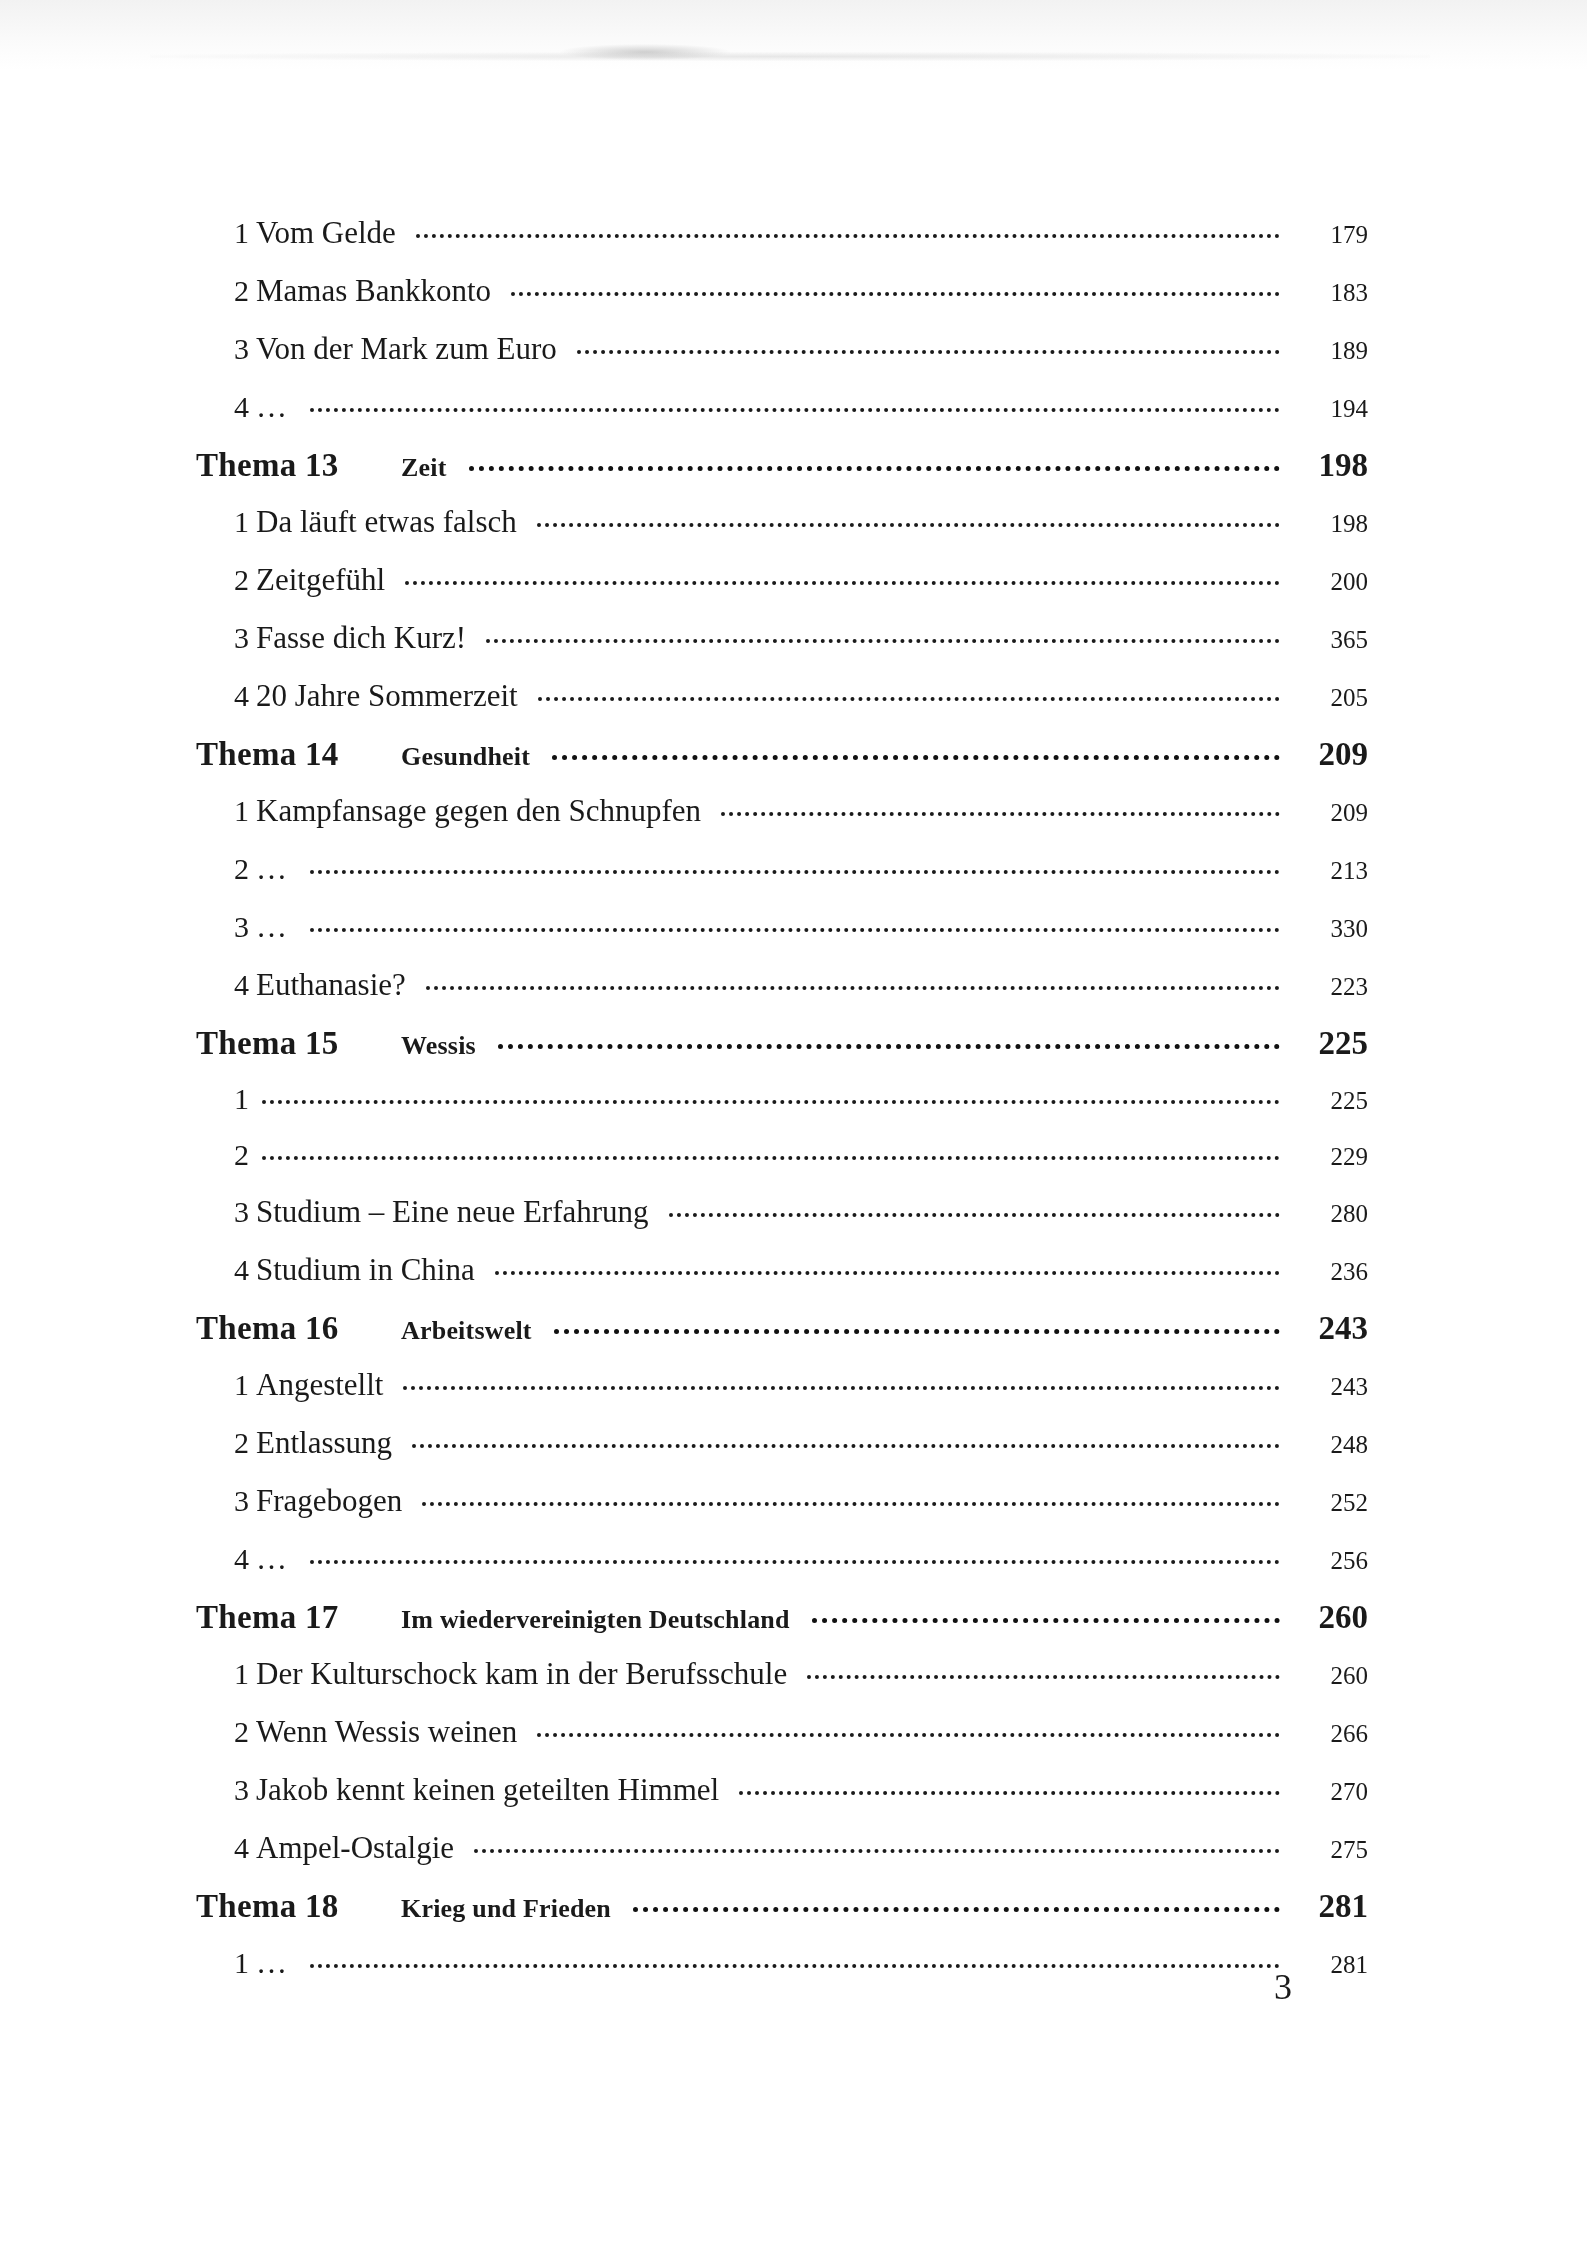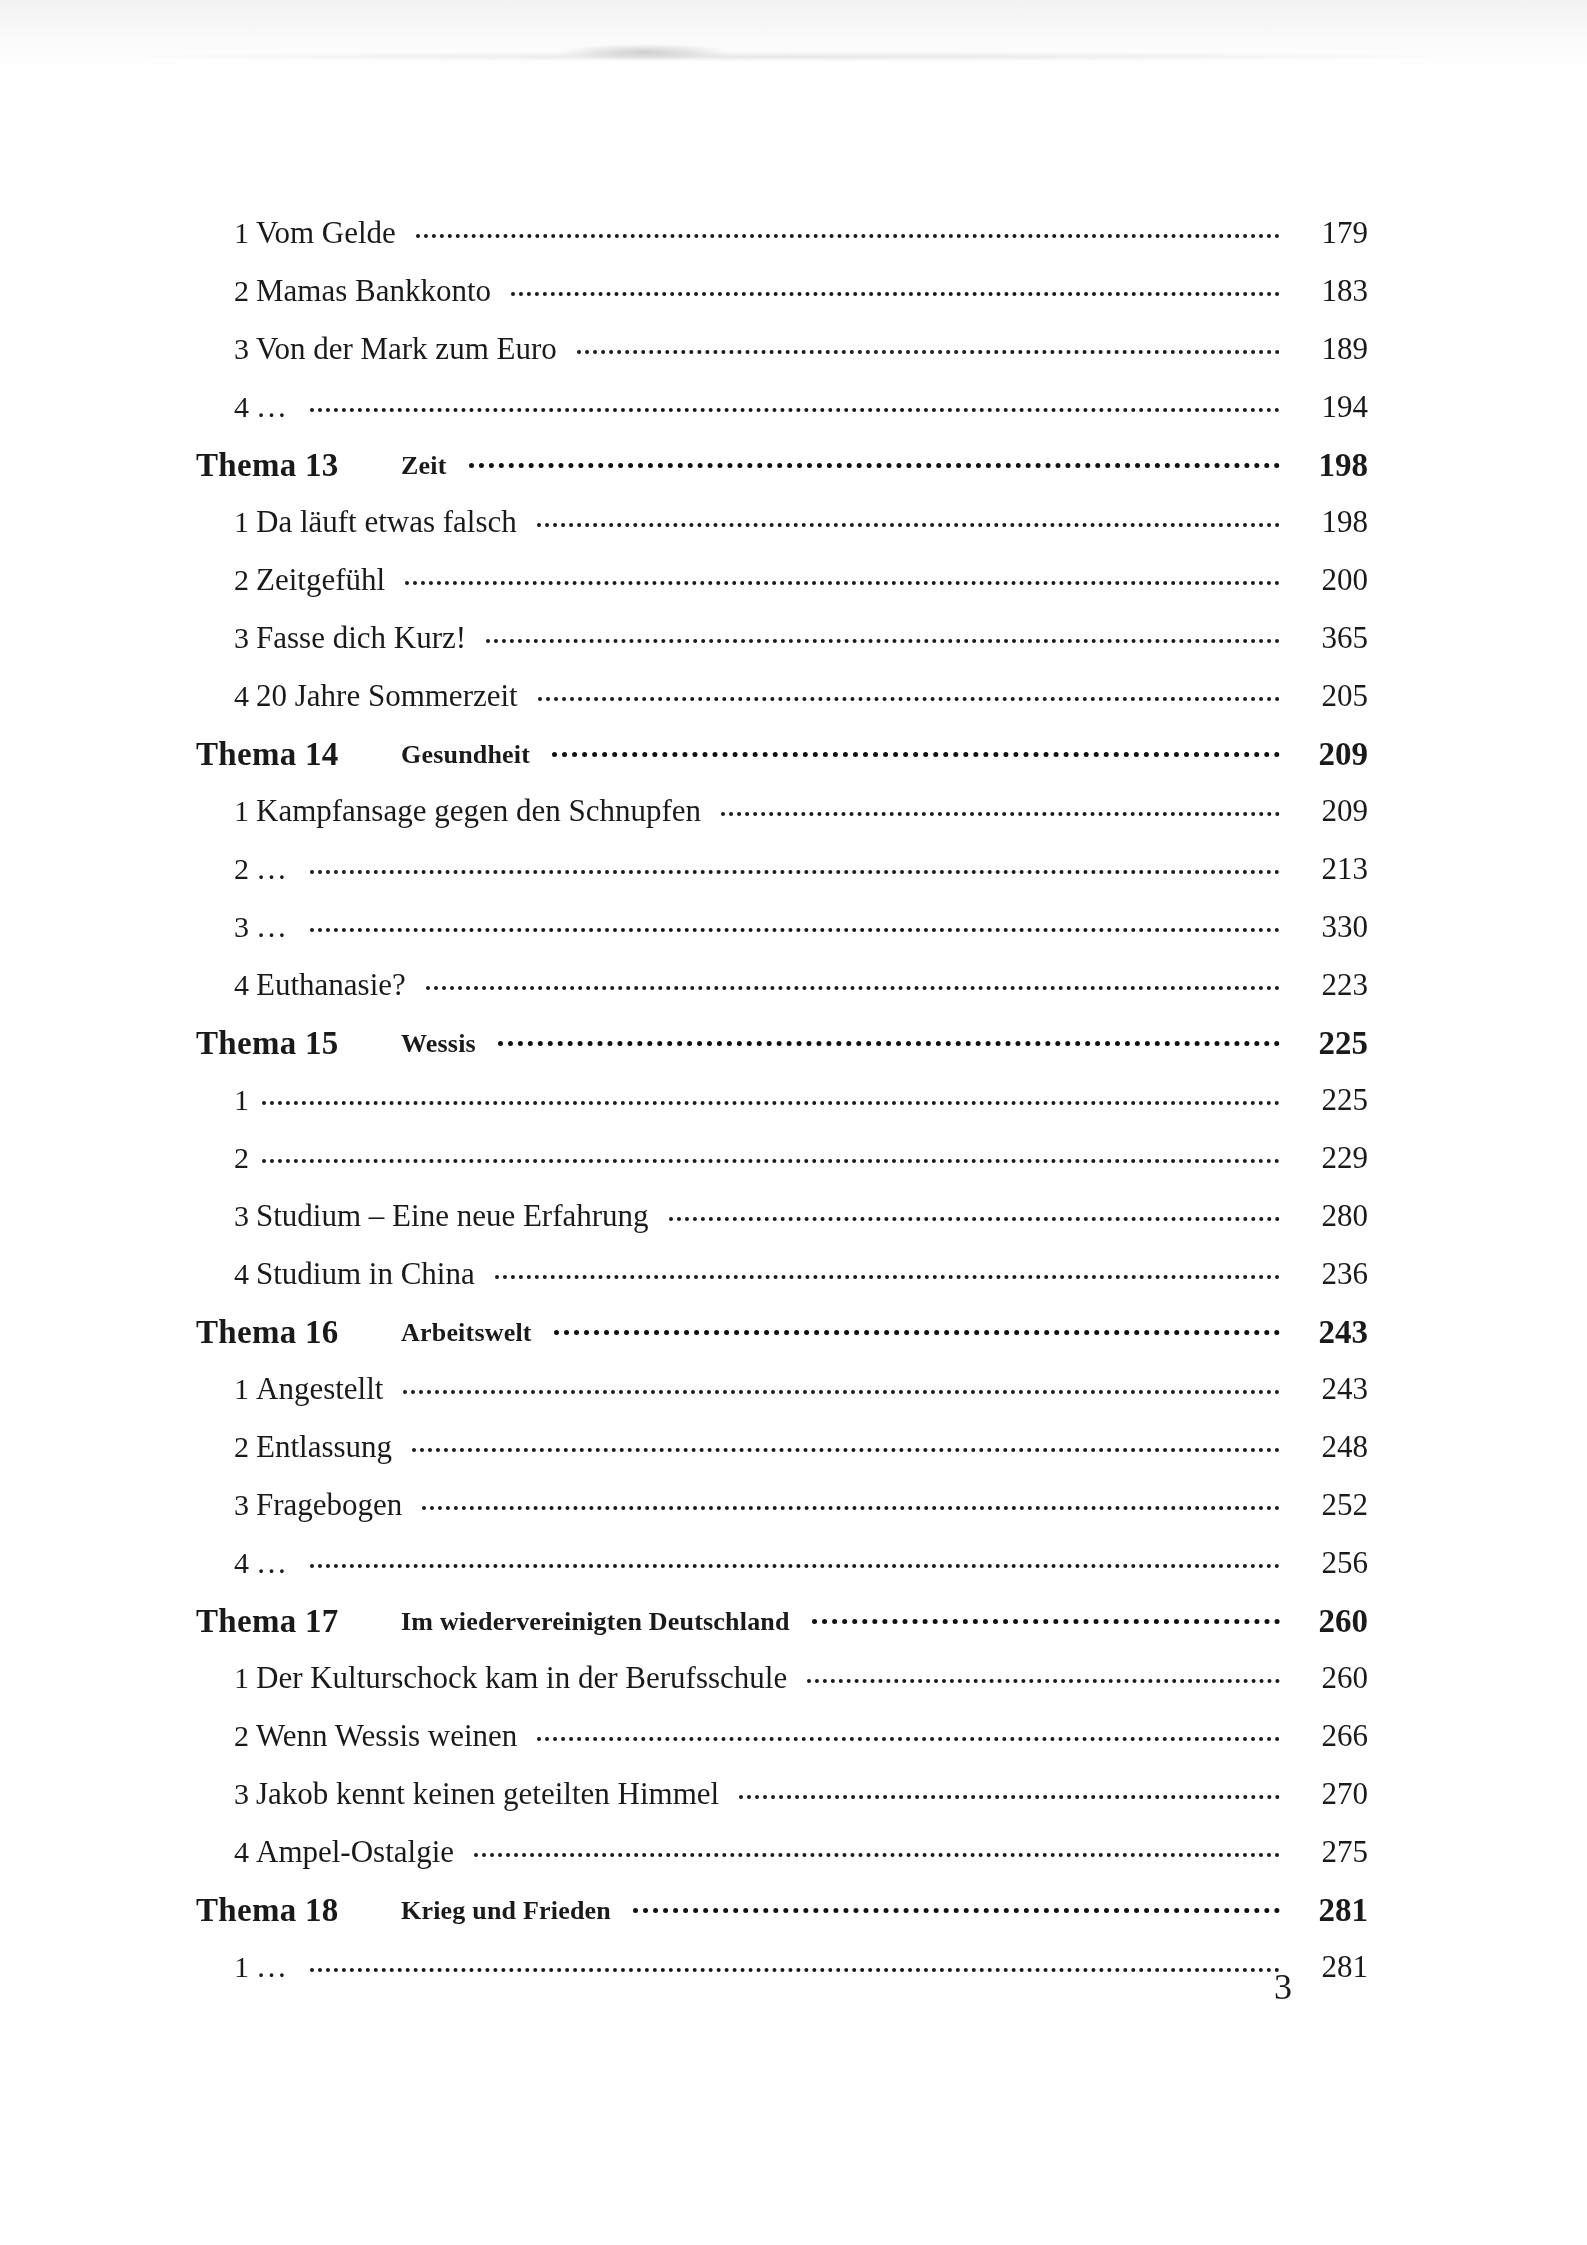--- a/index.html
+++ b/index.html
@@ -72,21 +72,20 @@
   }
   .row-sub .title {
     font-size: 31px;
     white-space: nowrap;
     padding-right: 14px;
   }
 
   
   .row-chap {
     margin-bottom: 20px;
-    align-items: center;
   }
   .row-chap .num {
     width: 205px;
     flex: 0 0 205px;
     font-weight: bold;
     font-size: 33px;
     letter-spacing: 0.3px;
   }
   .row-chap .title {
     font-weight: bold;
@@ -114,21 +113,21 @@
   }
   .row-chap .leader::before {
     bottom: 0.33em;
     border-bottom: 5px dotted #111;
   }
 
   .pageno {
     width: 82px;
     flex: 0 0 82px;
     text-align: right;
-    font-size: 31px;
+    font-size: 25px;
   }
   .row-chap .pageno {
     font-weight: bold;
     font-size: 33px;
   }
 
   
   .ellipsis-title {
     font-size: 31px;
     letter-spacing: 3px;

